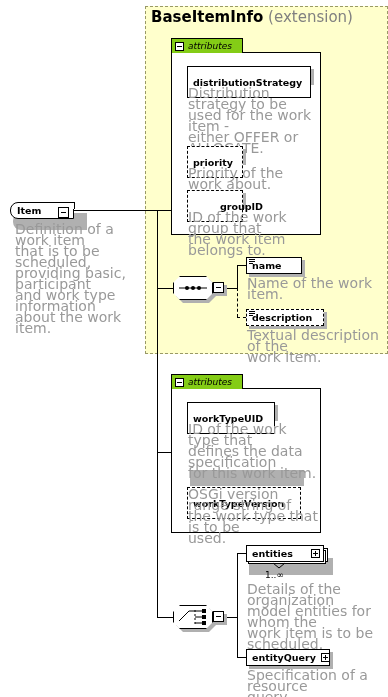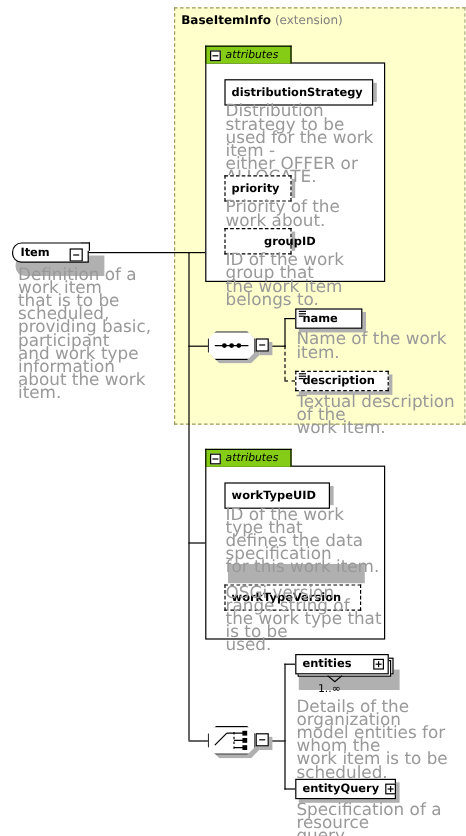--- a/index.html
+++ b/index.html
@@ -12,21 +12,21 @@
 
   
   .ext-region{
     position:absolute;
     background:#ffffcc;
     border:1px dashed #999966;
     box-sizing:border-box;
   }
   .ext-title{
     position:absolute;
-    font-size:10px;
+    font-size:15px;
     white-space:nowrap;
     line-height:11px;
     text-align:right;
   }
   .ext-title b{font-weight:bold;color:#000;}
   .ext-title span{color:#808080;font-weight:normal;}
 
   
   .attr-box{
     position:absolute;
@@ -64,21 +64,21 @@
   .pm:before{
     content:"";position:absolute;left:1px;top:3px;width:5px;height:1px;background:#000;
   }
 
   
   .node{
     position:absolute;
     box-sizing:border-box;
     background:#ffffff;
     border:1px solid #000;
-    height:22px;
+    height:32px;
     display:flex;
     align-items:center;
     z-index:4;
   }
   .node.opt{border:1px dashed #000;}
   .node .nlabel{
     font-size:9.5px;font-weight:bold;color:#000;
     white-space:nowrap;line-height:11px;
     padding:0 5px;
   }

